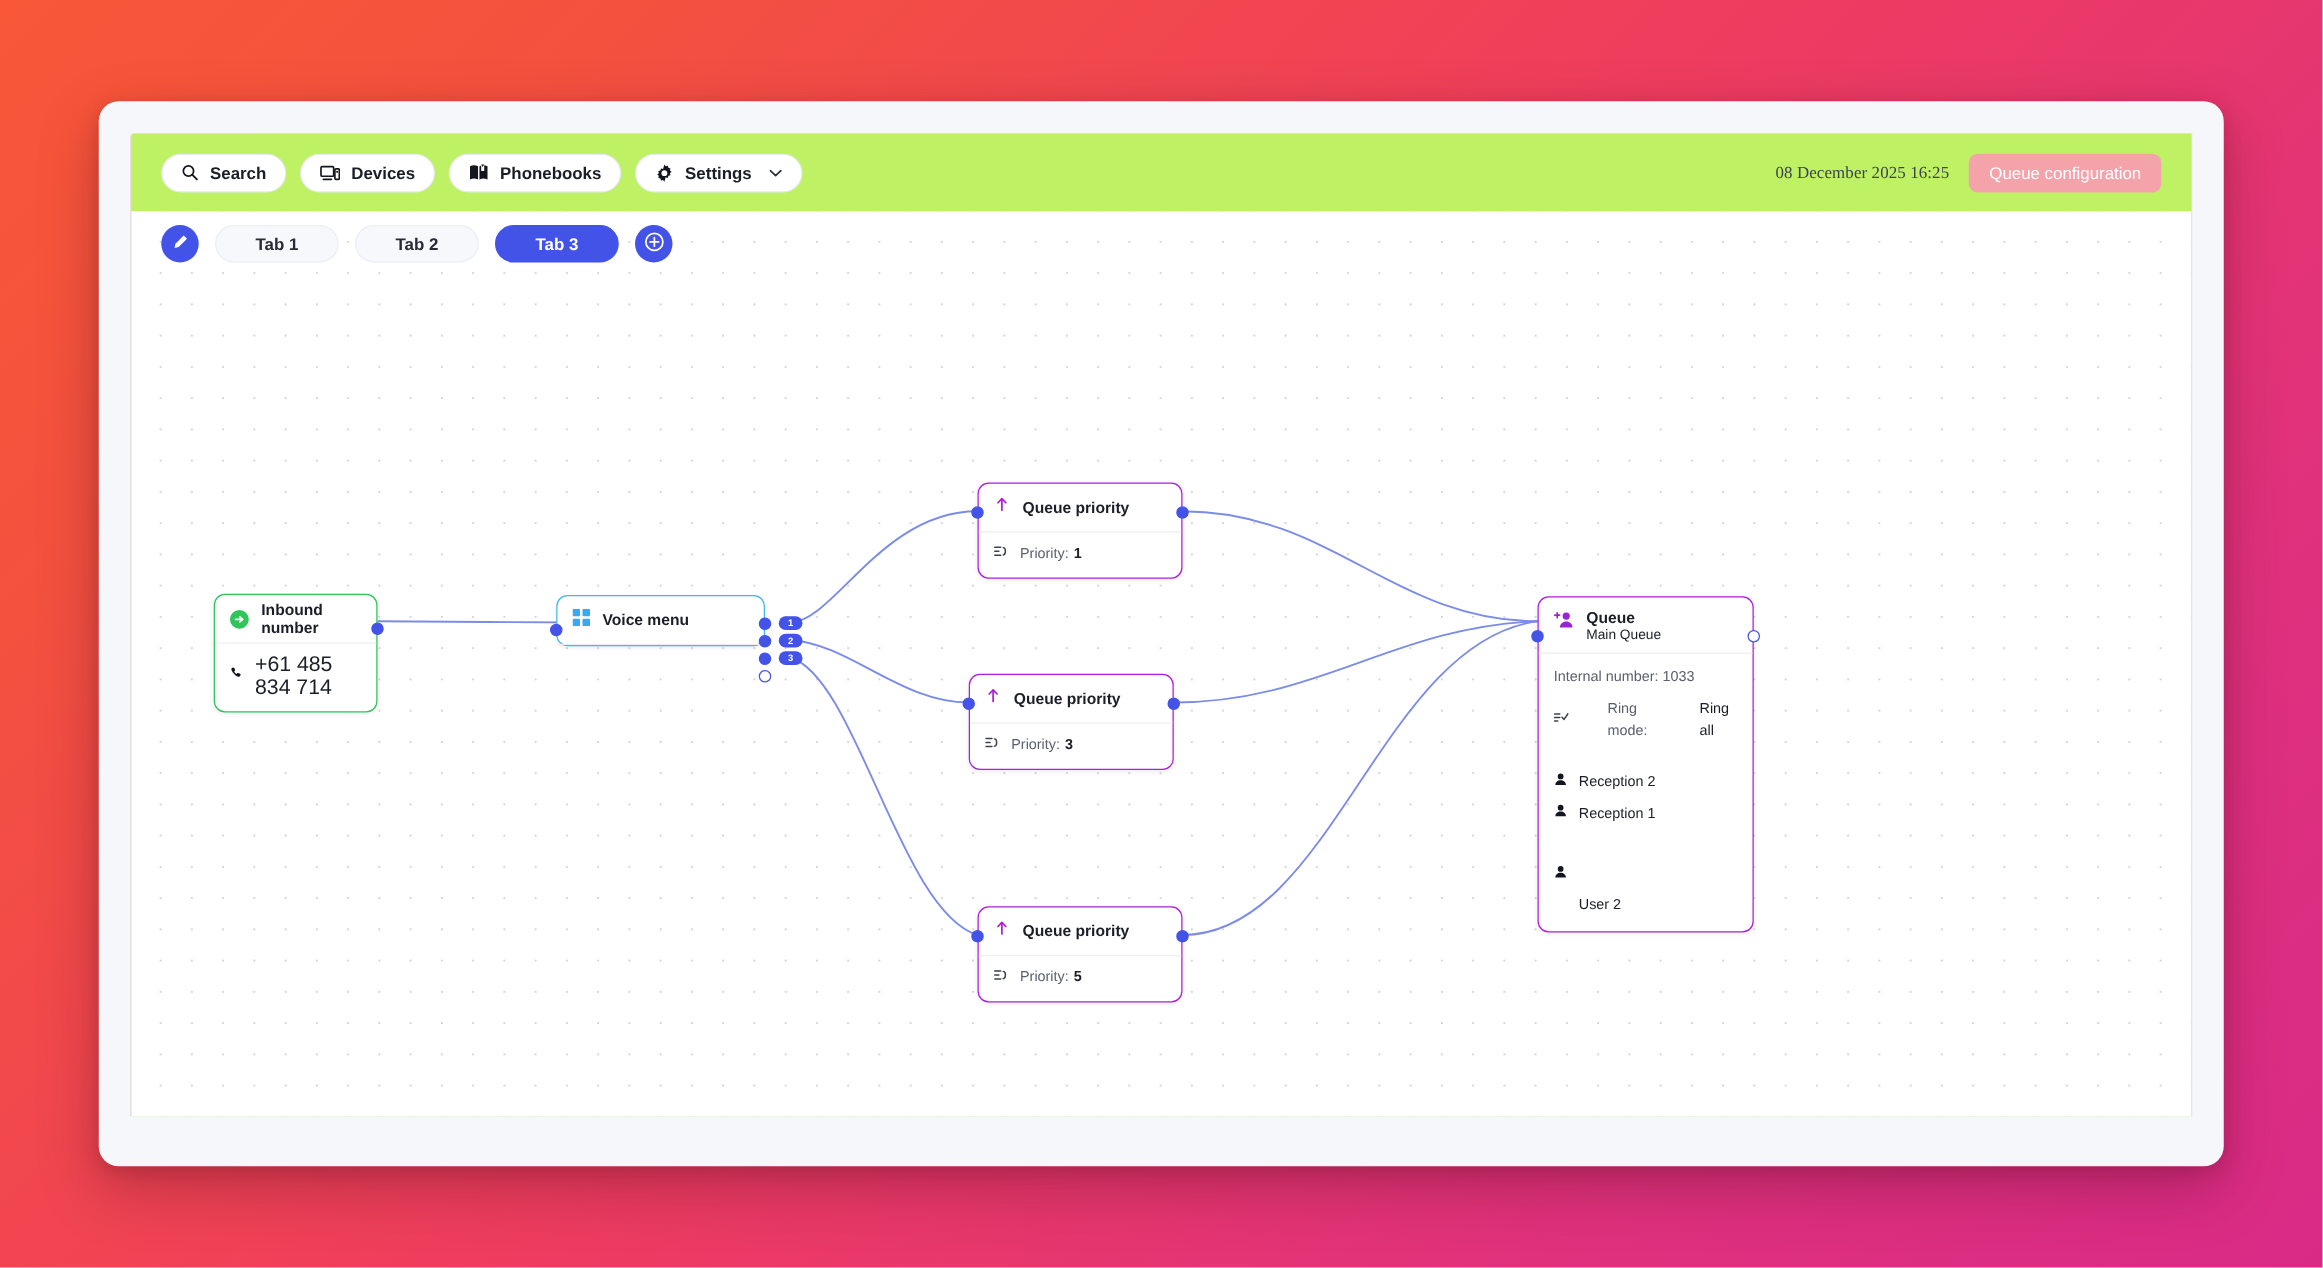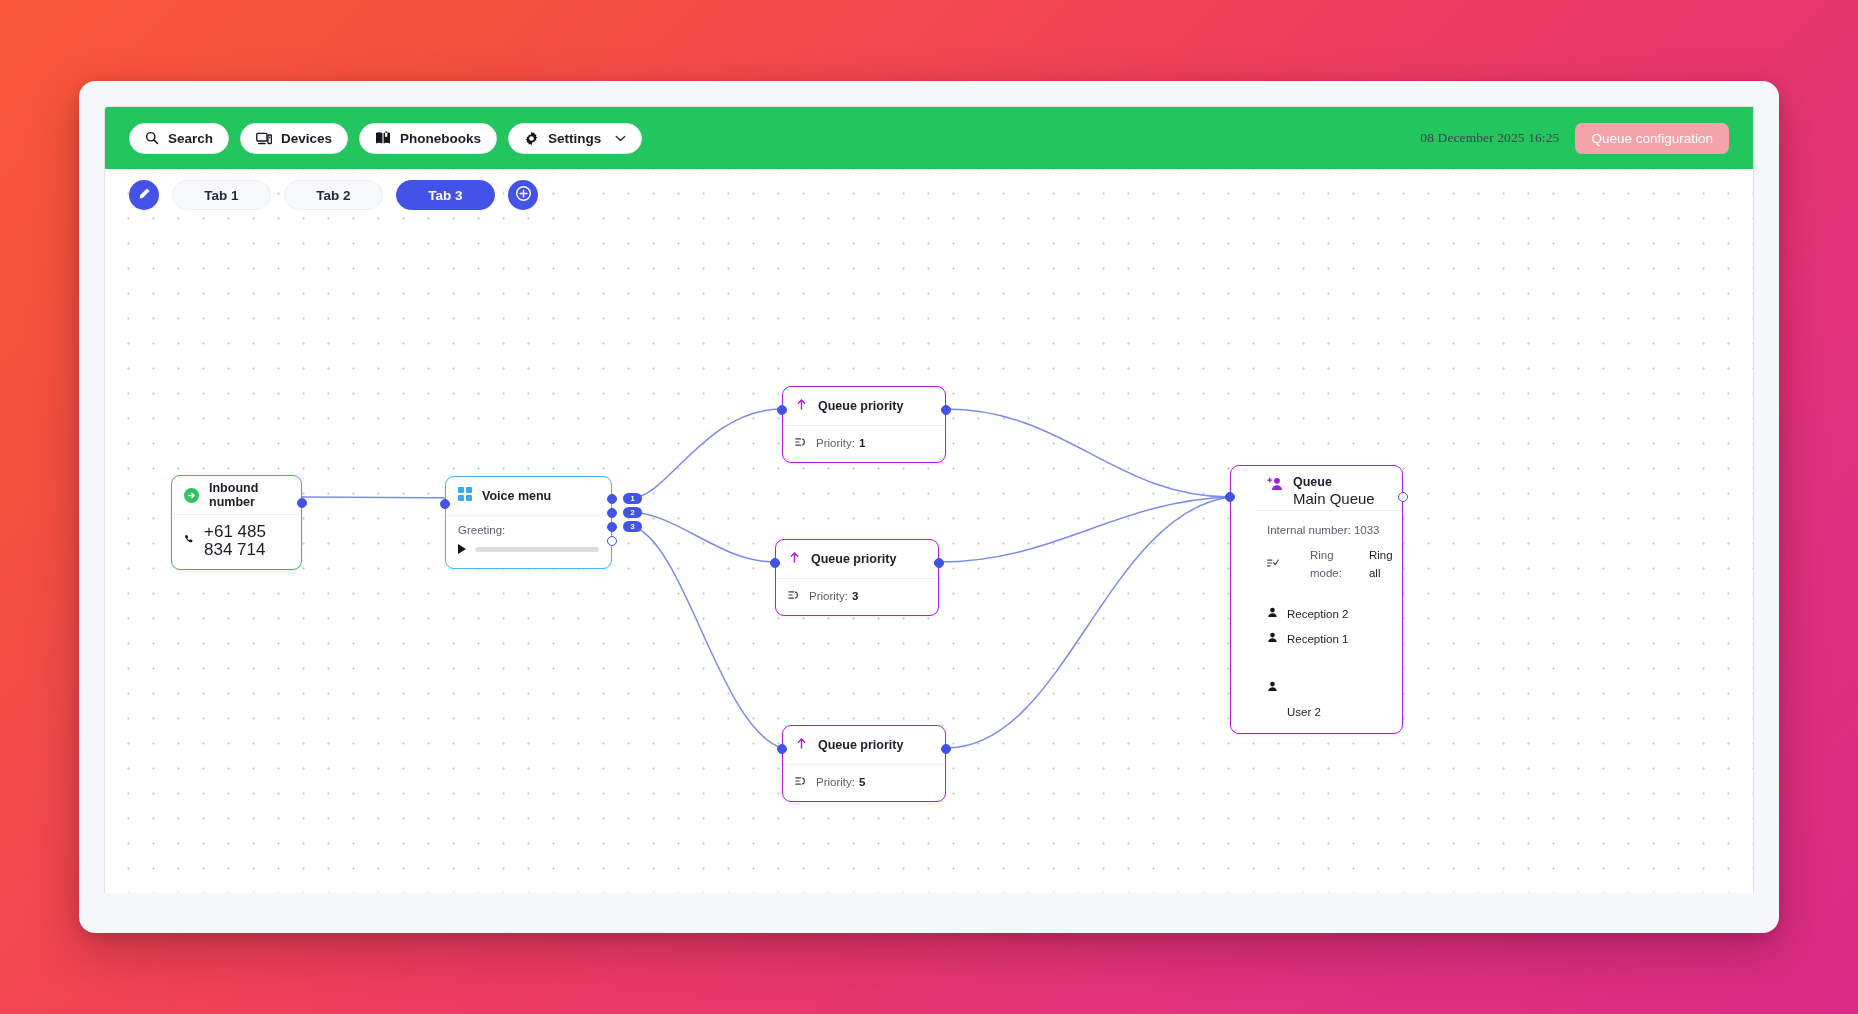--- a/index.html
+++ b/index.html
@@ -16,21 +16,21 @@
     left: 79px; top: 81px;
     width: 1700px; height: 852px;
     background: #f6f7fb;
     border-radius: 16px;
     box-shadow: 0 18px 48px rgba(80,10,30,0.30), 0 4px 14px rgba(80,10,30,0.18);
   }
   #window-inner {
     position: absolute;
     left: 25px; top: 25px;
     width: 1650px; height: 787px;
-    background: #22c55e;
+    background: #bef264;
     border-top-left-radius: 4px;
     border: 1px solid #e9dfe2;
     border-bottom: none;
     overflow: hidden;
   }
 
   
   #toolbar {
     position: absolute;
     left: 0; top: 0; width: 100%; height: 62px;
@@ -96,21 +96,21 @@
     background: #ffffff;
     border-radius: 9px;
     box-shadow: 0 1px 4px rgba(20,20,50,0.07);
   }
   .node-head {
     display: flex; align-items: center; gap: 10px;
     padding: 0 12px;
     height: 38px;
   }
   .node-head .title { font-size: 12.5px; font-weight: 700; color: #1b1d28; line-height: 1.15; }
-  .node-head .subtitle { font-size: 15px; font-weight: 400; color: #1b1d28; line-height: 1.3; text-align: center; }
+  .node-head .subtitle { font-size: 11px; font-weight: 400; color: #1b1d28; line-height: 1.3; text-align: center; }
   .node-divider { height: 1px; background: #eceef2; }
   .node-body { padding: 8px 12px 10px 12px; }
   .node-row {
     display: flex; align-items: center; gap: 9px;
     font-size: 11.5px; color: #5b5f6e; line-height: 18px; min-height: 18px;
   }
   .node-row b { color: #1b1d28; font-weight: 700; }
 
   
   .node.green  { border: 1.6px solid #2fc55b; }
@@ -294,27 +294,20 @@
             <svg width="14" height="14" viewBox="0 0 14 14">
                 <rect x="0" y="0" width="6" height="6" rx="1" fill="#3ba9ef"></rect>
                 <rect x="8" y="0" width="6" height="6" rx="1" fill="#3ba9ef"></rect>
                 <rect x="0" y="8" width="6" height="6" rx="1" fill="#3ba9ef"></rect>
                 <rect x="8" y="8" width="6" height="6" rx="1" fill="#3ba9ef"></rect>
               </svg>
           </span>
           <span class="title">Voice menu</span>
         </div>
         <div class="node-divider"></div>
-        <div class="node-body" style="padding-bottom:14px;">
-          <div class="greeting-label">Greeting:</div>
-          <div class="greeting-player">
-            <span class="play-tri"></span>
-            <span class="progress-bar"></span>
-          </div>
-        </div>
         <div class="port" style="left:-6px; top:22px;"></div>
         <div class="port" style="right:-6px; top:17px;"></div>
         <div class="port-badge" style="right:-31px; top:16px;">1</div>
         <div class="port" style="right:-6px; top:31px;"></div>
         <div class="port-badge" style="right:-31px; top:30px;">2</div>
         <div class="port" style="right:-6px; top:45px;"></div>
         <div class="port-badge" style="right:-31px; top:44px;">3</div>
         <div class="port hollow" style="right:-6px; top:59px;"></div>
       </div>
 
@@ -398,21 +391,21 @@
                 </svg>
             </span>
             <span>Priority:</span>
             <b style="margin-left:-5px;">5</b>
           </div>
         </div>
         <div class="port" style="left:-6px; top:18px;"></div>
         <div class="port" style="right:-6px; top:18px;"></div>
       </div>
 
-      <div class="node purple" style="left:1125px; top:296px; width:173px;padding-left:24px;">
+      <div class="node purple" style="left:1125px; top:308px; width:173px;">
         <div class="node-head" style="height:44px; align-items:flex-start; padding-top:9px;">
           <span style="margin-top:2px;">
             <svg width="16" height="14" viewBox="0 0 17 15">
                 <circle cx="10.6" cy="4.1" r="3.1" fill="#9b22d6"></circle>
                 <path d="M5.2 14c0-3 2.4-5.2 5.4-5.2s5.4 2.2 5.4 5.2z" fill="#9b22d6"></path>
                 <line x1="0.9" y1="3.4" x2="4.9" y2="3.4" stroke="#9b22d6" stroke-width="1.5" stroke-linecap="round"></line>
                 <line x1="2.9" y1="1.4" x2="2.9" y2="5.4" stroke="#9b22d6" stroke-width="1.5" stroke-linecap="round"></line>
               </svg>
           </span>
           <span>

